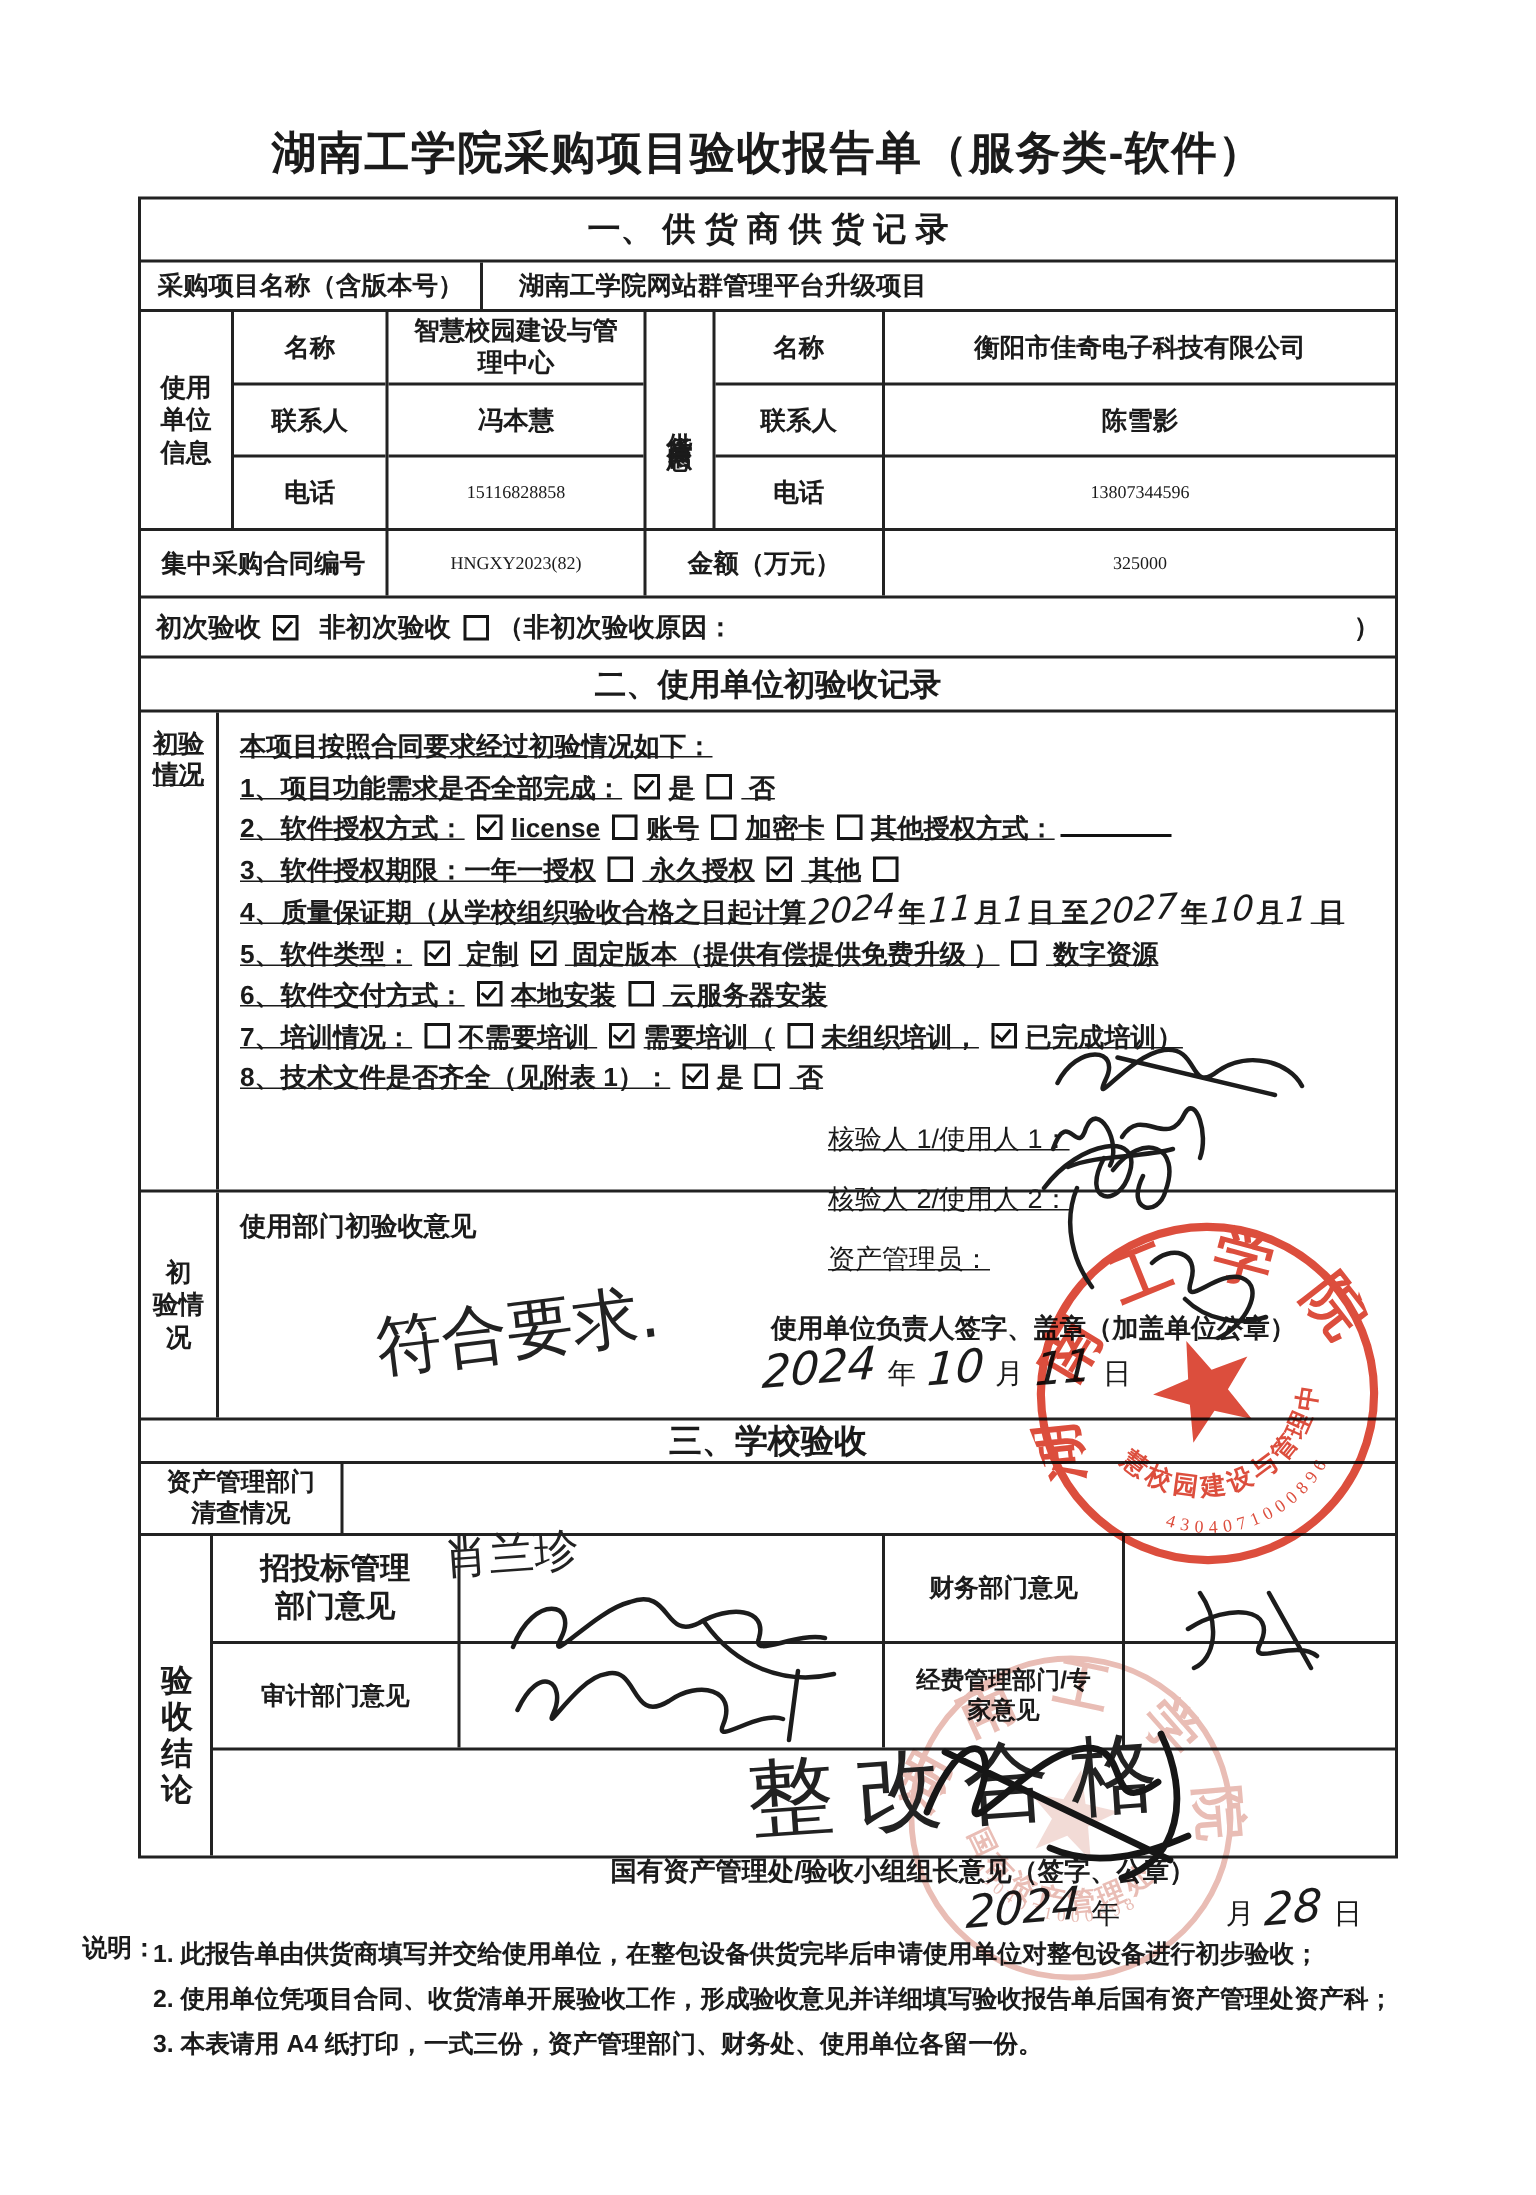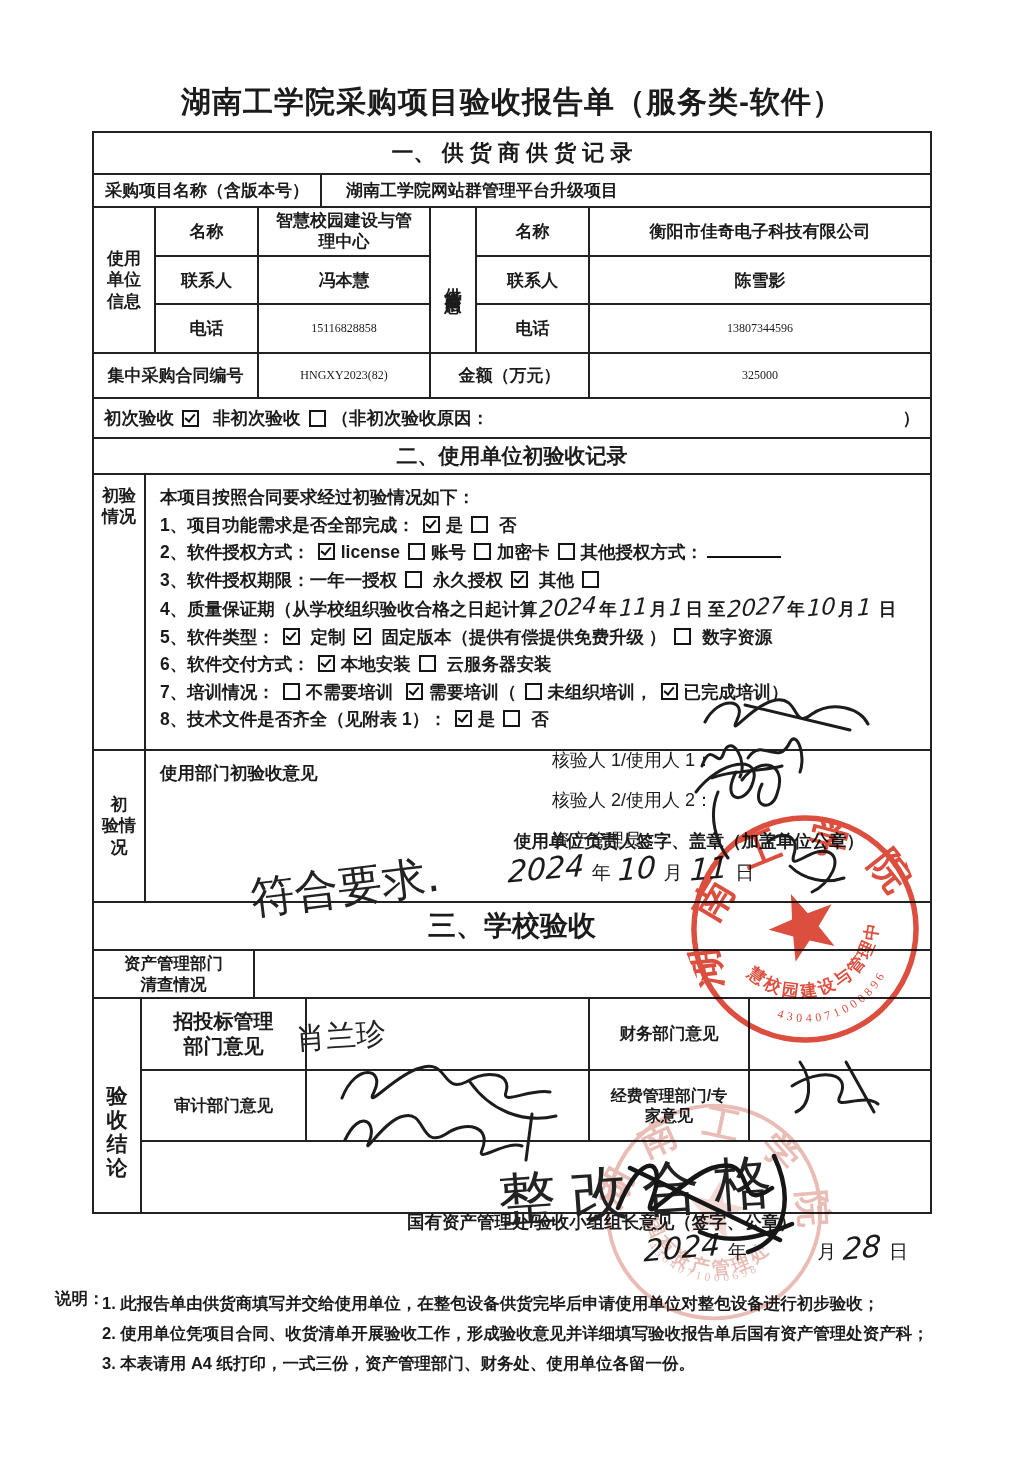--- a/index.html
+++ b/index.html
@@ -125,21 +125,21 @@
       <span>初次验收</span>
       <span class="cb on"></span>
       <span style="margin-left:8px;">非初次验收</span>
       <span class="cb"></span>
       <span>（非初次验收原因：</span>
       <span style="margin-left:auto;">）</span>
     </div>
 
     <div class="row sec-head" style="height:36px;font-size:21px;">二、使用单位初验收记录</div>
 
-    <div class="row" style="height:276px;">
+    <div class="row" style="height:320px;text-decoration:underline;">
       <div class="cell" style="width:52px;align-items:flex-start;padding-top:10px;">
         <div class="wrap2 lab" style="width:36px;">初验情况</div>
       </div>
       <div class="ck-wrap" style="border-right:none;">
         <div class="ck-line" style="font-weight:600;">本项目按照合同要求经过初验情况如下：</div>
         <div>
             <div class="ck-line"><span style="font-weight: 600;">1、项目功能需求是否全部完成：</span><span class="cb on"></span><span style="font-weight: 600;">是</span><span class="cb"></span><span style="font-weight: 600;"> 否</span></div>
             <div class="ck-line"><span style="font-weight: 600; text-align: center;">2、软件授权方式：</span><span class="cb on"></span><span style="font-weight: 600;">license</span><span class="cb"></span><span style="font-weight: 600;">账号</span><span class="cb"></span><span style="font-weight: 600;">加密卡</span><span class="cb"></span><span style="font-weight: 600;">其他授权方式：</span><span class="blank"></span></div>
             <div class="ck-line"><span style="font-weight: 600;">3、软件授权期限：一年一授权</span><span class="cb"></span><span style="font-weight: 600;">    永久授权</span><span class="cb on"></span><span style="font-weight: 600;">      其他</span><span class="cb"></span></div>
             <div class="ck-line"><span style="font-weight: 600;">4、质量保证期（从学校组织验收合格之日起计算</span><span class="hw-num">2024</span><span style="font-weight: 600;">年</span><span class="hw-num">11</span><span style="font-weight: 600;">月</span><span class="hw-num">1</span><span style="font-weight: 600;">日 至</span><span class="hw-num">2027</span><span style="font-weight: 600;">年</span><span class="hw-num">10</span><span style="font-weight: 600;">月</span><span class="hw-num">1</span><span style="font-weight: 600;"> 日</span></div>
@@ -167,24 +167,24 @@
           <span class="hw-num">2024</span>
           <span>年</span>
           <span class="hw-num">10</span>
           <span>月</span>
           <span class="hw-num">11</span>
           <span>日</span>
         </div>
       </div>
     </div>
 
-    <div class="row sec-head" style="height:48px;font-size:28px;">三、学校验收</div>
+    <div class="row sec-head" style="height:29px;font-size:22px;">三、学校验收</div>
 
     <div class="row" style="height:48px;">
-      <div class="cell" style="width:161px;">
+      <div class="cell" style="width:135px;">
         <div class="wrap2 lab" style="width:112px;font-size:16.5px;">资产管理部门清查情况</div>
       </div>
       <div class="cell" style="flex:1;"></div>
     </div>
 
     <div class="row" style="height:213px;">
       <div class="cell" style="width:48px;">
         <div class="vert" style="font-size:21px;letter-spacing:24px;padding-top:20px;">验收结论</div>
       </div>
       <div class="stack" style="flex:1;">

